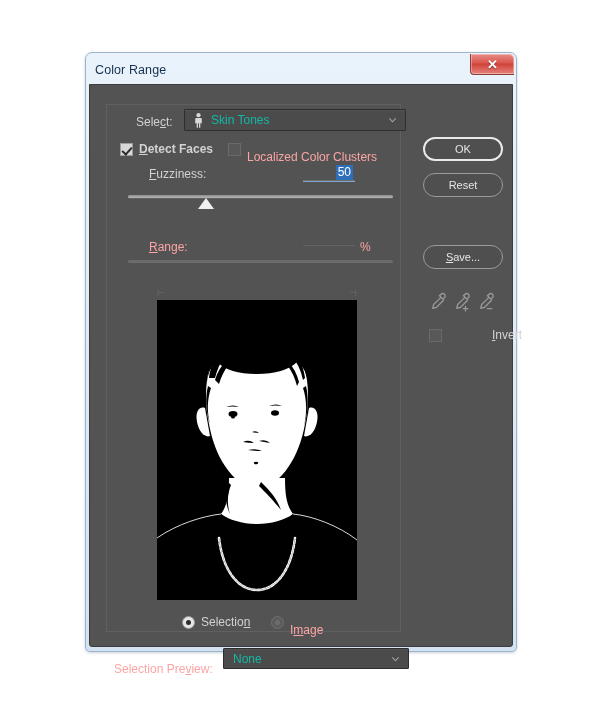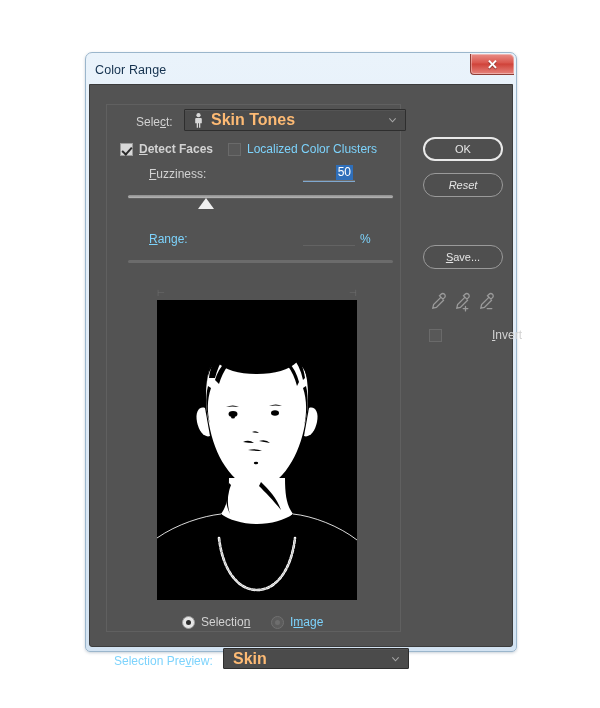--- a/index.html
+++ b/index.html
@@ -97,21 +97,21 @@
     box-sizing: border-box;
     pointer-events: none;
   }
 
   .lbl {
     position: absolute;
     font-size: 12px;
     color: #d2d2d2;
     white-space: nowrap;
   }
-  .lbl.dim { color: #7dd3fc; }
+  .lbl.dim { color: #fca5a5; margin-top: 8px; }
   .uline { text-decoration: underline; }
 
   
   .select-label { left: 46px; top: 30px; }
 
   .combo {
     position: absolute;
     background: #4b4b4b;
     border: 1px solid #2e2e2e;
     box-shadow: inset 0 1px 0 rgba(255,255,255,0.05);
@@ -120,25 +120,24 @@
     align-items: center;
     border-radius: 1px;
   }
   .combo-select {
     left: 94px;
     top: 24px;
     width: 222px;
     height: 22px;
   }
   .combo .combo-text {
-    font-size: 16px;
-    color: #fdba74;
+    font-size: 12px;
+    color: #14b8a6;
     margin-left: 7px;
     white-space: nowrap;
-    font-weight: bold;
   }
   .combo .arrow {
     position: absolute;
     right: 8px;
     top: 50%;
     transform: translateY(-50%);
     width: 9px;
     height: 9px;
   }
 
@@ -338,21 +337,21 @@
     display: flex;
     align-items: center;
     justify-content: center;
     box-sizing: border-box;
   }
   .btn.primary {
     border-color: #e9e9e9;
     border-width: 2px;
   }
   .btn-ok    { left: 333px; top: 52px; }
-  .btn-reset { left: 333px; top: 88px; font-style: italic; }
+  .btn-reset { left: 333px; top: 88px; }
   .btn-load  { left: 333px; top: 125px; }
   .btn-save  { left: 333px; top: 160px; }
 
   .eyedroppers {
     position: absolute;
     left: 340px;
     top: 206px;
     width: 72px;
     height: 22px;
   }
@@ -495,21 +494,21 @@
       </span>
       <div class="radio off img-radio"></div>
       <span class="lbl dim img-lbl">
         I<span class="uline">m</span>age
       </span>
 
       <span class="lbl dim sp-lbl">
         Selection Pre<span class="uline">v</span>iew:
       </span>
       <div class="combo combo-sp">
-        <span class="combo-text">Skin</span>
+        <span class="combo-text">None</span>
         <svg class="arrow" viewBox="0 0 10 10">
           <path d="M1.5 3.3 L5 7 L8.5 3.3" stroke="#a6a6a6" stroke-width="1.2" fill="none"></path>
         </svg>
       </div>
 
       <div class="btn primary btn-ok">OK</div>
       <div class="btn btn-reset">Reset</div>
       <div class="btn btn-save">
         <span><span class="uline">S</span>ave...</span>
       </div>

